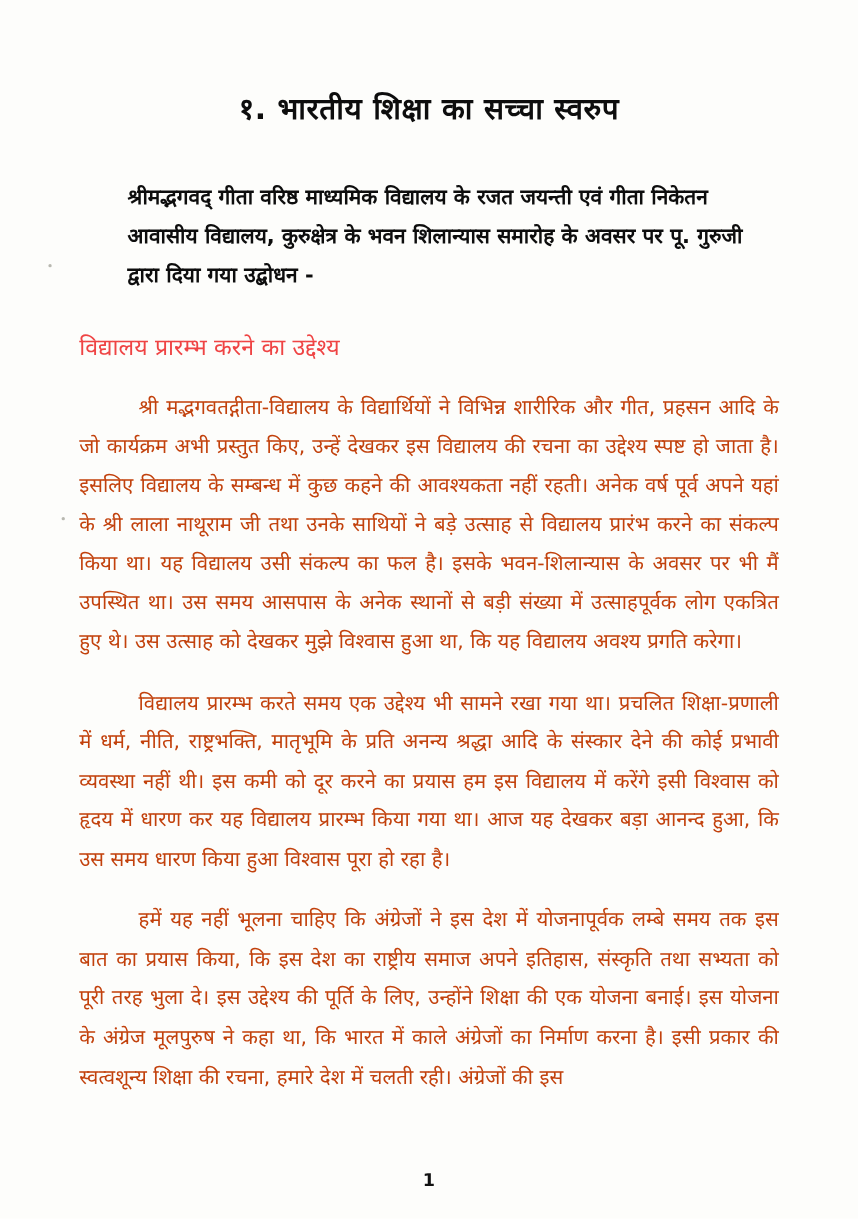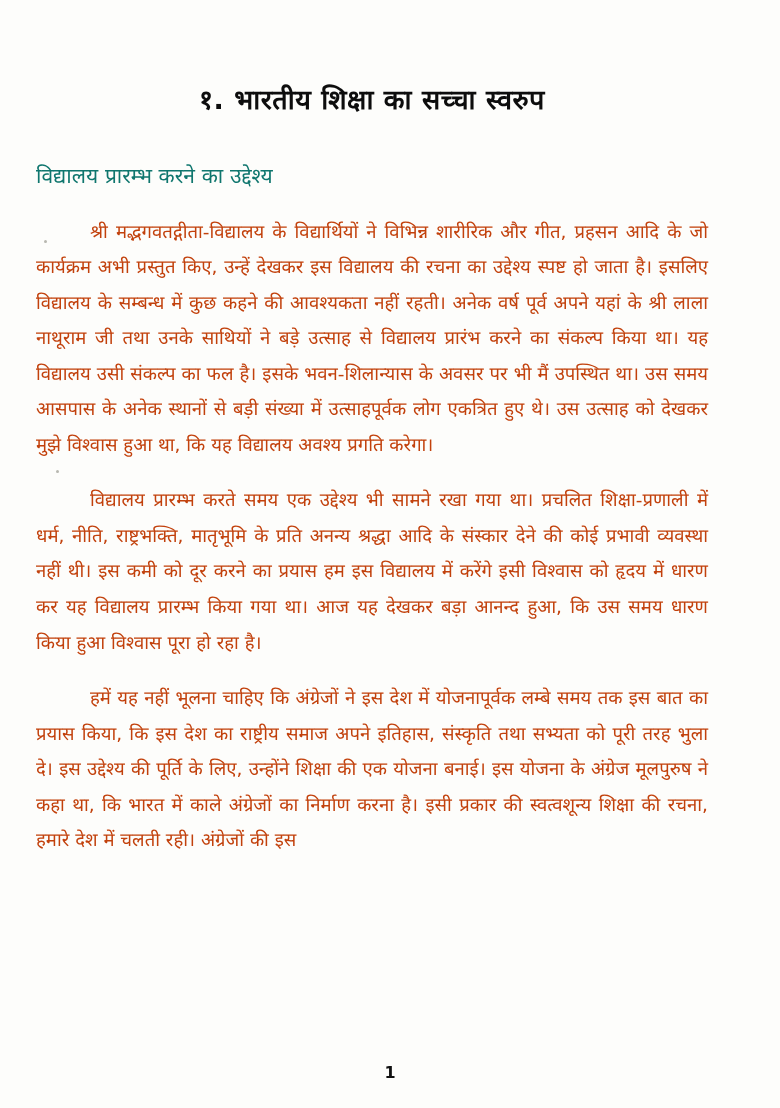--- a/index.html
+++ b/index.html
@@ -13,21 +13,21 @@
     font-family: "DejaVu Sans", sans-serif;
     color: #111111;
     position: relative;
     overflow: hidden;
   }
   .page {
     position: relative;
     width: 780px;
     height: 1108px;
     box-sizing: border-box;
-    padding: 64px 72px 40px 36px;
+    padding: 64px 72px 40px 72px;
     background: #fdfdfb;
   }
   .page-title {
     text-align: center;
     font-size: 27px;
     font-weight: bold;
     letter-spacing: 0.5px;
     margin: 18px 0 44px 0;
     line-height: 1.35;
     color: #0d0d0d;
@@ -37,21 +37,21 @@
     font-size: 19px;
     font-weight: bold;
     line-height: 1.85;
     color: #0d0d0d;
     max-width: 560px;
   }
   .section-heading {
     font-size: 21px;
     font-weight: normal;
     margin: 0 0 22px 0;
-    color: #0f766e;
+    color: #ef4444;
     line-height: 1.4;
   }
   .body-para {
     font-size: 18.5px;
     line-height: 1.92;
     text-align: justify;
     text-justify: inter-word;
     margin: 0 0 20px 0;
     color: #c2410c;
     text-indent: 54px;
@@ -78,20 +78,21 @@
 </head>
 <body>
 
 <div class="page">
 
   <div class="speck" style="left:44px; top:240px;"></div>
   <div class="speck" style="left:56px; top:470px;"></div>
 
   <h1 class="page-title">१. भारतीय शिक्षा का सच्चा स्वरुप</h1>
 
+  <div class="dedication">श्रीमद्भगवद् गीता वरिष्ठ माध्यमिक विद्यालय के रजत जयन्ती एवं गीता निकेतन आवासीय विद्यालय, कुरुक्षेत्र के भवन शिलान्यास समारोह के अवसर पर पू. गुरुजी द्वारा दिया गया उद्बोधन -</div>
 
   <h2 class="section-heading">विद्यालय प्रारम्भ करने का उद्देश्य</h2>
 
   <p class="body-para">श्री मद्भगवतद्गीता-विद्यालय के विद्यार्थियों ने विभिन्न शारीरिक और गीत, प्रहसन आदि के जो कार्यक्रम अभी प्रस्तुत किए, उन्हें देखकर इस विद्यालय की रचना का उद्देश्य स्पष्ट हो जाता है। इसलिए विद्यालय के सम्बन्ध में कुछ कहने की आवश्यकता नहीं रहती। अनेक वर्ष पूर्व अपने यहां के श्री लाला नाथूराम जी तथा उनके साथियों ने बड़े उत्साह से विद्यालय प्रारंभ करने का संकल्प किया था। यह विद्यालय उसी संकल्प का फल है। इसके भवन-शिलान्यास के अवसर पर भी मैं उपस्थित था। उस समय आसपास के अनेक स्थानों से बड़ी संख्या में उत्साहपूर्वक लोग एकत्रित हुए थे। उस उत्साह को देखकर मुझे विश्वास हुआ था, कि यह विद्यालय अवश्य प्रगति करेगा।</p>
 
   <p class="body-para">विद्यालय प्रारम्भ करते समय एक उद्देश्य भी सामने रखा गया था। प्रचलित शिक्षा-प्रणाली में धर्म, नीति, राष्ट्रभक्ति, मातृभूमि के प्रति अनन्य श्रद्धा आदि के संस्कार देने की कोई प्रभावी व्यवस्था नहीं थी। इस कमी को दूर करने का प्रयास हम इस विद्यालय में करेंगे इसी विश्वास को हृदय में धारण कर यह विद्यालय प्रारम्भ किया गया था। आज यह देखकर बड़ा आनन्द हुआ, कि उस समय धारण किया हुआ विश्वास पूरा हो रहा है।</p>
 
   <p class="body-para">हमें यह नहीं भूलना चाहिए कि अंग्रेजों ने इस देश में योजनापूर्वक लम्बे समय तक इस बात का प्रयास किया, कि इस देश का राष्ट्रीय समाज अपने इतिहास, संस्कृति तथा सभ्यता को पूरी तरह भुला दे। इस उद्देश्य की पूर्ति के लिए, उन्होंने शिक्षा की एक योजना बनाई। इस योजना के अंग्रेज मूलपुरुष ने कहा था, कि भारत में काले अंग्रेजों का निर्माण करना है। इसी प्रकार की स्वत्वशून्य शिक्षा की रचना, हमारे देश में चलती रही। अंग्रेजों की इस</p>
 
   <div class="page-number">1</div>

